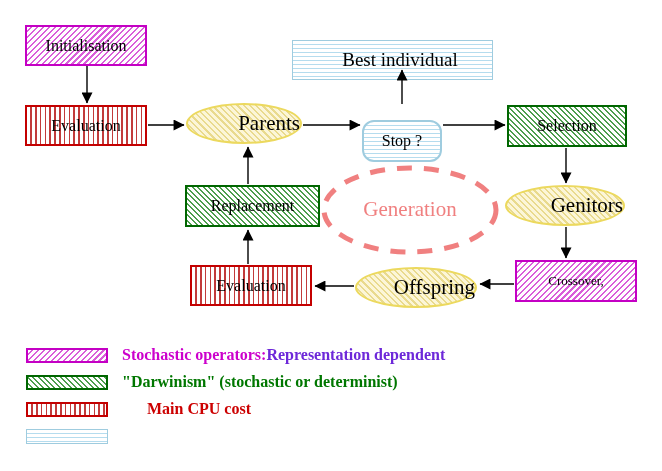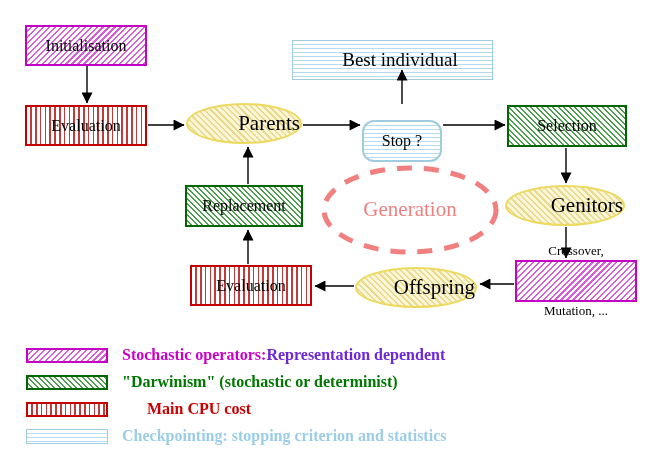--- a/index.html
+++ b/index.html
@@ -80,32 +80,31 @@
   <div class="node hatch-green fs20" style="left:507px; top:105px; width:120px; height:42px;">
     <span>Selection</span>
   </div>
 
   <div class="node ellipse-yellow fs21" style="left:505px; top:185px; width:120px; height:41px;">
     <span>Genitors</span>
   </div>
 
   <div class="node hatch-magenta fs15 two-line" style="left:515px; top:260px; width:122px; height:42px;">
     <span>Crossover,</span>
-    <span>Mutation, ...</span>
   </div>
 
   <div class="node ellipse-yellow fs21" style="left:355px; top:267px; width:122px; height:41px;">
     <span>Offspring</span>
   </div>
 
   <div class="node vlines-red fs20" style="left:190px; top:265px; width:122px; height:41px;">
     <span>Evaluation</span>
   </div>
 
-  <div class="node hatch-green fs16" style="left:185px; top:185px; width:118px; height:42px;">
+  <div class="node hatch-green fs16" style="left:185px; top:185px; width:135px; height:42px;">
     <span>Replacement</span>
   </div>
 
   <div class="generation-label">Generation</div>
 
   <svg class="overlay" width="662" height="471">
     <defs>
       <marker id="ah" viewBox="0 0 10 10" refX="9.5" refY="5" markerUnits="userSpaceOnUse" markerWidth="13" markerHeight="11" orient="auto">
         <path d="M0,0 L10,5 L0,10 Z" fill="#000"></path>
       </marker>
@@ -137,16 +136,15 @@
     <span class="legend-text t-green">"Darwinism" (stochastic or determinist)</span>
   </div>
 
   <div class="legend-row" style="top:400px;">
     <div class="swatch vlines-red"></div>
     <span class="legend-text t-red">Main CPU cost</span>
   </div>
 
   <div class="legend-row" style="top:427px;">
     <div class="swatch hlines-blue"></div>
-    <span class="legend-text t-blue">Checkpointing: stopping criterion and statistics</span>
   </div>
 
 </div>
 
 </body></html>

